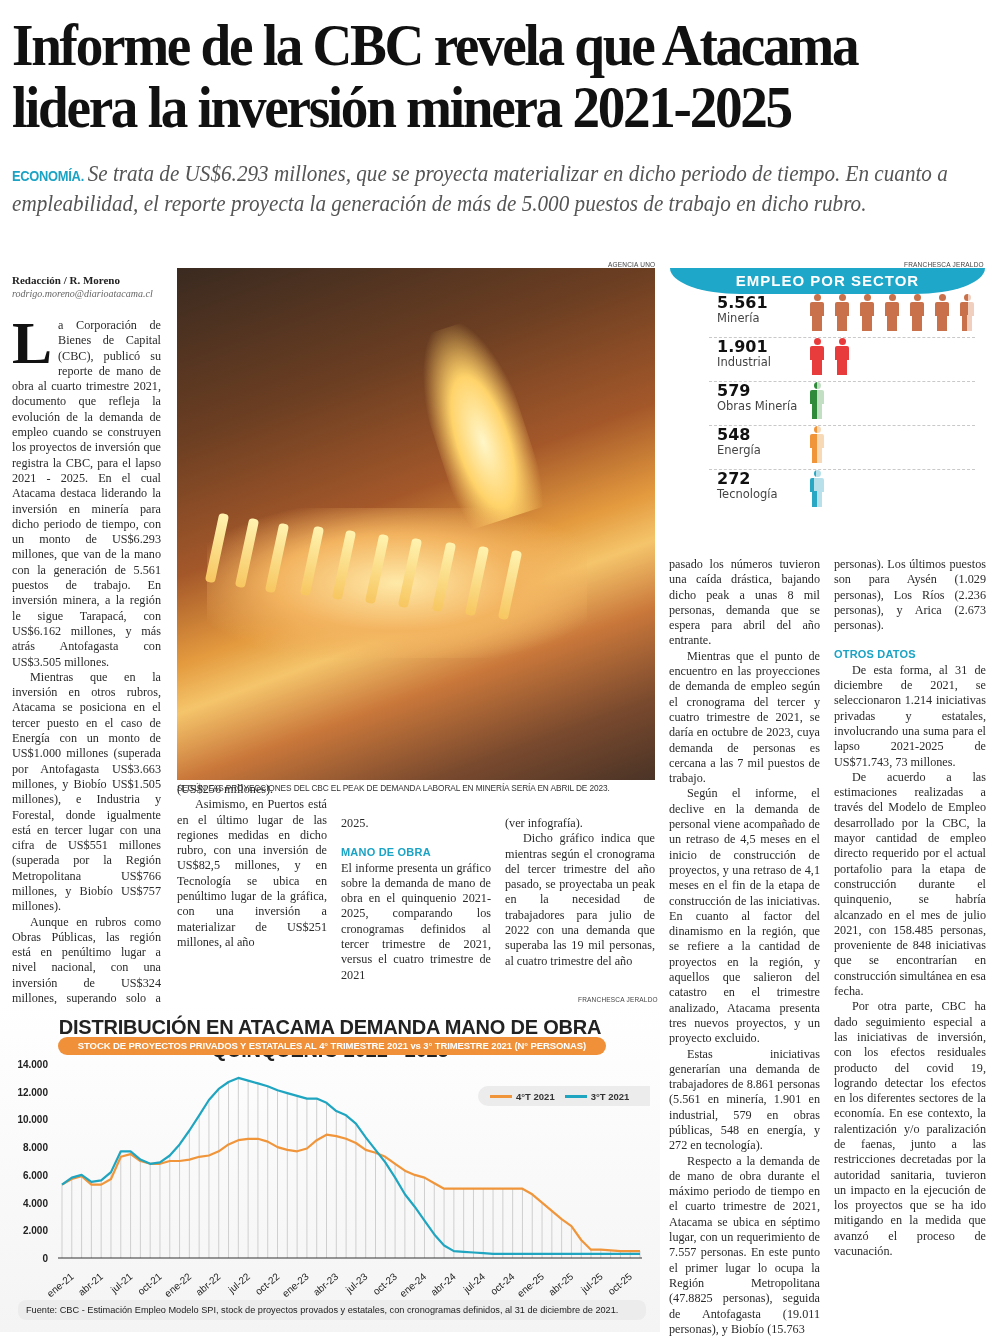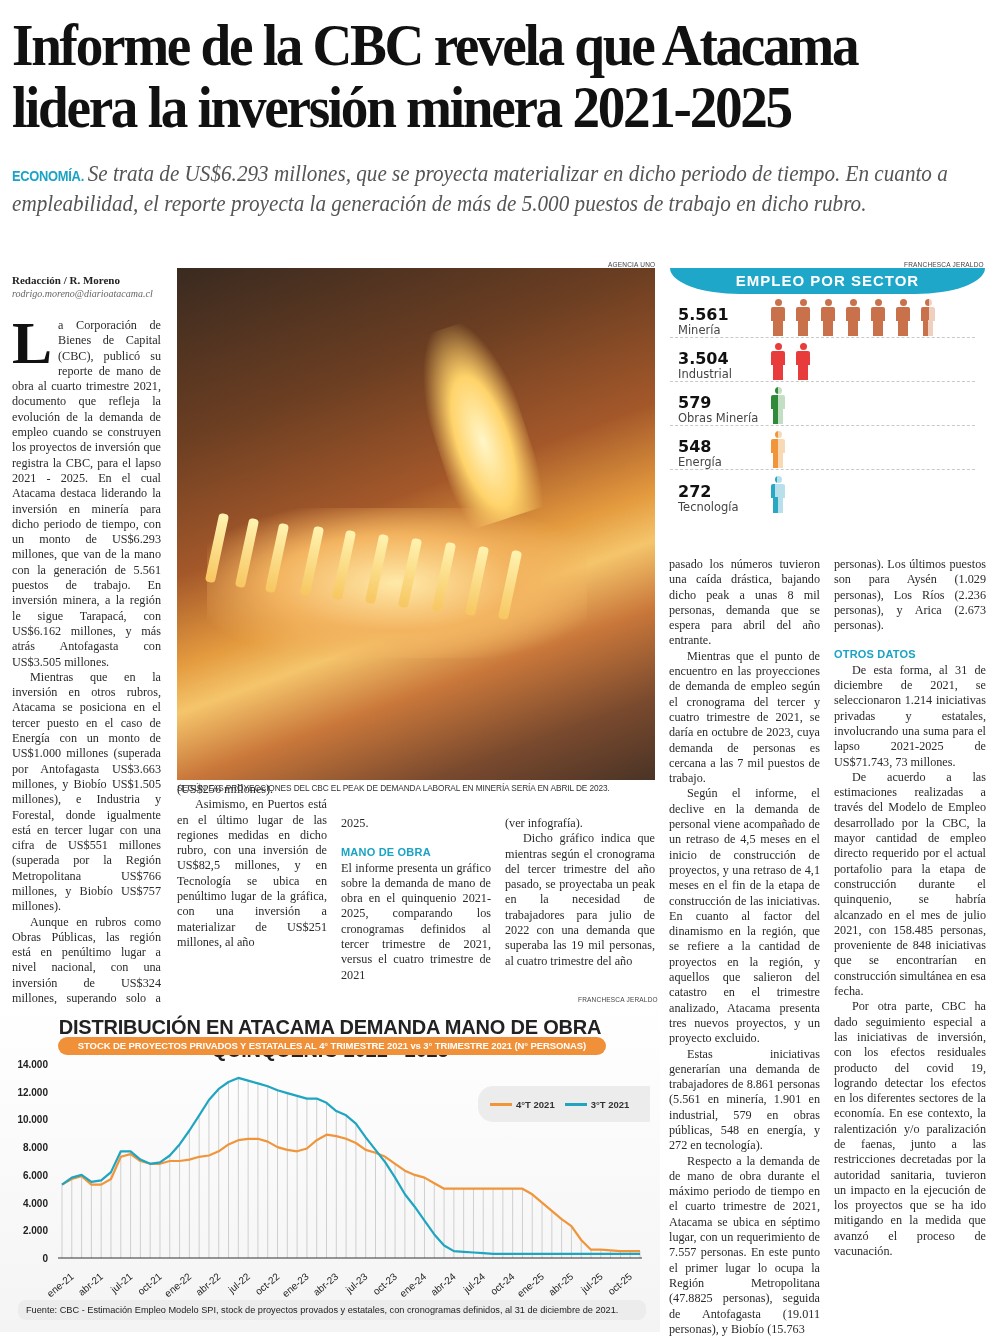--- a/index.html
+++ b/index.html
@@ -45,40 +45,40 @@
   .photo .glow { position: absolute; left: 30px; top: 240px; width: 380px; height: 150px;
     background: radial-gradient(ellipse at 50% 50%, #ffe9a8 0%, #f3b460 45%, rgba(180,90,40,0) 80%); }
   .photo .streak { position: absolute; width: 10px; height: 70px; background: linear-gradient(#fff3b0, #f7c660); border-radius: 4px; transform: rotate(12deg); }
   .caption { position: absolute; left: 177px; top: 783px; width: 478px;
     font-family: "Liberation Sans", sans-serif; font-size: 8.3px; color: #333; letter-spacing: -0.1px; }
 
   .emp { position: absolute; left: 670px; top: 268px; width: 315px; }
   .emp .banner { height: 26px; background: #1ea7c9; border-radius: 0 0 70px 70px / 0 0 26px 26px;
     color: #fff; font-family: "Liberation Sans", sans-serif; font-weight: bold; font-size: 15px;
     letter-spacing: 1px; text-align: center; line-height: 26px; }
-  .emp .row { display: flex; align-items: flex-end; height: 44px; border-bottom: 1px dashed #c9c9c9; margin-right: 10px; }
+  .emp .row { display: flex; align-items: flex-start; height: 44px; border-bottom: 1px dashed #c9c9c9; margin-right: 10px; margin-left: 39px; }
   .emp .row:last-child { border-bottom: none; }
   .emp .lbl { width: 100px; padding-left: 8px; }
   .emp .num { font-family: "DejaVu Sans", sans-serif; font-weight: bold; font-size: 16px; line-height: 17px; color: #111; }
   .emp .sec { font-family: "DejaVu Sans", sans-serif; font-size: 11.5px; color: #444; line-height: 14px; }
   .emp .people { display: flex; gap: 9px; }
   .person { width: 16px; height: 38px; position: relative; }
   .person .head { position: absolute; left: 4.5px; top: 0; width: 7px; height: 7px; border-radius: 50%; }
   .person .body { position: absolute; left: 1px; top: 8px; width: 14px; height: 14px; border-radius: 2px 2px 0 0; }
   .person .leg1, .person .leg2 { position: absolute; top: 21px; width: 5px; height: 16px; }
   .person .leg1 { left: 3px; } .person .leg2 { left: 8px; }
 
   .chart { position: absolute; left: 0; top: 1004px; width: 660px; height: 328px;
     background: linear-gradient(#ffffff, #f4f4f4); }
   .chart .title { position: absolute; left: 0; top: 12px; width: 660px; text-align: center;
     font-family: "Liberation Sans", sans-serif; font-weight: bold; font-size: 20px; color: #222; letter-spacing: -0.2px; }
   .chart .pill { position: absolute; left: 58px; top: 33px; width: 548px; height: 18px; background: #f0913a;
     border-radius: 10px; color: #fff; text-align: center; font-family: "Liberation Sans", sans-serif;
     font-size: 9.5px; font-weight: bold; line-height: 18px; letter-spacing: -0.1px; }
-  .chart .legend { position: absolute; left: 478px; top: 82px; width: 172px; height: 36px; background: #ececec;
+  .chart .legend { position: absolute; left: 478px; top: 82px; width: 172px; height: 20px; background: #ececec;
     border-radius: 15px 0 0 15px; display: flex; align-items: center; gap: 10px; padding-left: 12px;
     font-family: "Liberation Sans", sans-serif; font-size: 9.5px; font-weight: bold; color: #333; }
   .chart .legend .sw { display: inline-block; width: 22px; height: 3px; vertical-align: middle; margin-right: 4px; }
   .chart .source { position: absolute; left: 18px; top: 296px; width: 628px; height: 20px; background: #ececec;
     border-radius: 8px; font-family: "Liberation Sans", sans-serif; font-size: 9.2px; color: #222;
     line-height: 20px; padding-left: 8px; }
   .chart svg { position: absolute; left: 0; top: 0; }
   .ytick { font-family: "Liberation Sans", sans-serif; font-weight: bold; font-size: 10px; fill: #222; }
   .xtick { font-family: "Liberation Sans", sans-serif; font-size: 10px; fill: #222; }
 </style>
@@ -186,21 +186,21 @@
           <div class="person">
             <div class="head" style="background: linear-gradient(90deg, rgb(200, 113, 74) 60%, rgb(240, 207, 191) 60%);"></div>
             <div class="body" style="background: linear-gradient(90deg, rgb(200, 113, 74) 60%, rgb(240, 207, 191) 60%);"></div>
             <div class="leg1" style="background: rgb(200, 113, 74);"></div>
             <div class="leg2" style="background: rgb(240, 207, 191);"></div>
           </div>
         </div>
       </div>
       <div class="row">
         <div class="lbl">
-          <div class="num">3.504</div>
+          <div class="num">1.901</div>
           <div class="sec">Industrial</div>
         </div>
         <div class="people">
           <div class="person">
             <div class="head" style="background: rgb(232, 60, 60);"></div>
             <div class="body" style="background: rgb(232, 60, 60);"></div>
             <div class="leg1" style="background: rgb(232, 60, 60);"></div>
             <div class="leg2" style="background: rgb(232, 60, 60);"></div>
           </div>
           <div class="person">

